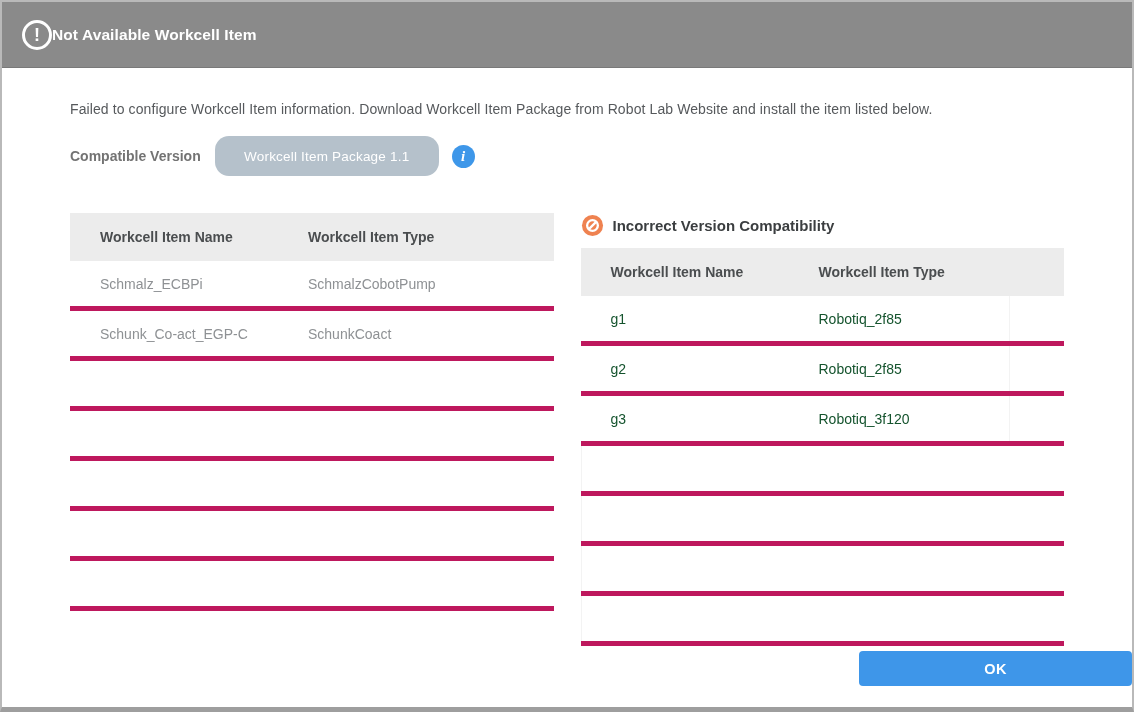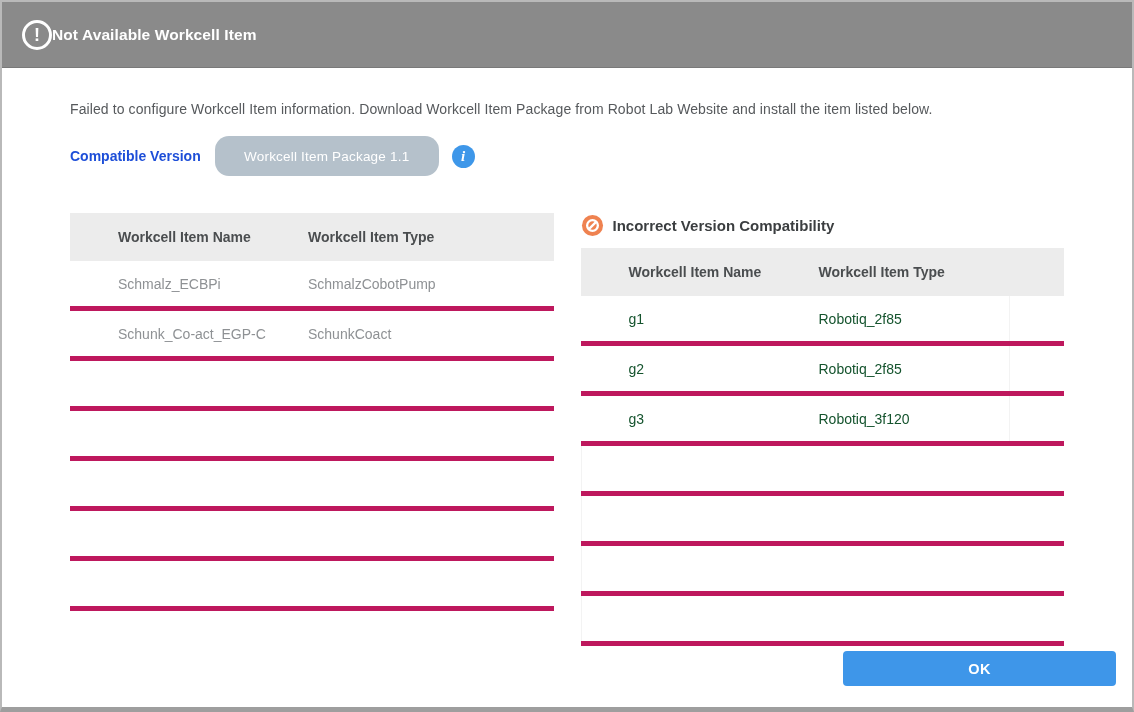--- a/index.html
+++ b/index.html
@@ -38,21 +38,21 @@
   
   .dialog-body { flex: 1 1 auto; padding: 0 68px; }
   .description {
     margin-top: 33px;
     font-size: 14px; color: #56595c; letter-spacing: 0.1px;
   }
   .version-row {
     margin-top: 19px;
     display: flex; align-items: center;
   }
-  .version-label { font-size: 14px; font-weight: 600; color: #1d4ed8; }
+  .version-label { font-size: 14px; font-weight: 600; color: #737373; }
   .version-pill {
     margin-left: 14px;
     background: #b5c1cb; color: #ffffff;
     font-size: 13.5px; letter-spacing: 0.2px;
     border-radius: 14px;
     height: 40px; min-width: 224px;
     display: flex; align-items: center; justify-content: center;
     padding: 0 22px;
   }
   .info-circle {
@@ -72,38 +72,38 @@
   .section-title { font-size: 15px; font-weight: bold; color: #3b3e40; margin-left: 9px; }
   
   .table { width: 100%; }
   .thead {
     display: flex; align-items: center;
     background: #ececec; height: 48px;
   }
   .th {
     font-size: 14px; font-weight: bold; color: #4a4d4f;
   }
-  .th:nth-child(1), .td:nth-child(1) { flex: 0 0 238px; padding-left: 48px; }
+  .th:nth-child(1), .td:nth-child(1) { flex: 0 0 238px; padding-left: 30px; }
   .th:nth-child(2), .td:nth-child(2) { flex: 1 1 auto; }
   .tr {
     display: flex; align-items: center;
     height: 50px;
     border-bottom: 5px solid #be185d;
   }
   .td { font-size: 14px; color: #8e9194; }
   .section-right .td { font-weight: normal; color: #14532d; }
   .section-right .tr::after {
     content: ""; flex: 0 0 54px; align-self: stretch;
     border-left: 1px solid #f3f3f3;
   }
   
   .dialog-footer {
     flex: 0 0 56px;
     display: flex; justify-content: flex-end; align-items: flex-start;
-    padding-right: 16px;
+    padding-right: 0;
   }
   .ok-button {
     width: 273px; height: 35px;
     background: #3e96e9; color: #ffffff;
     border: none; border-radius: 4px;
     font-family: inherit; font-size: 14.5px; font-weight: bold;
     letter-spacing: 0.3px; cursor: pointer;
   }
 </style>
 </head>

